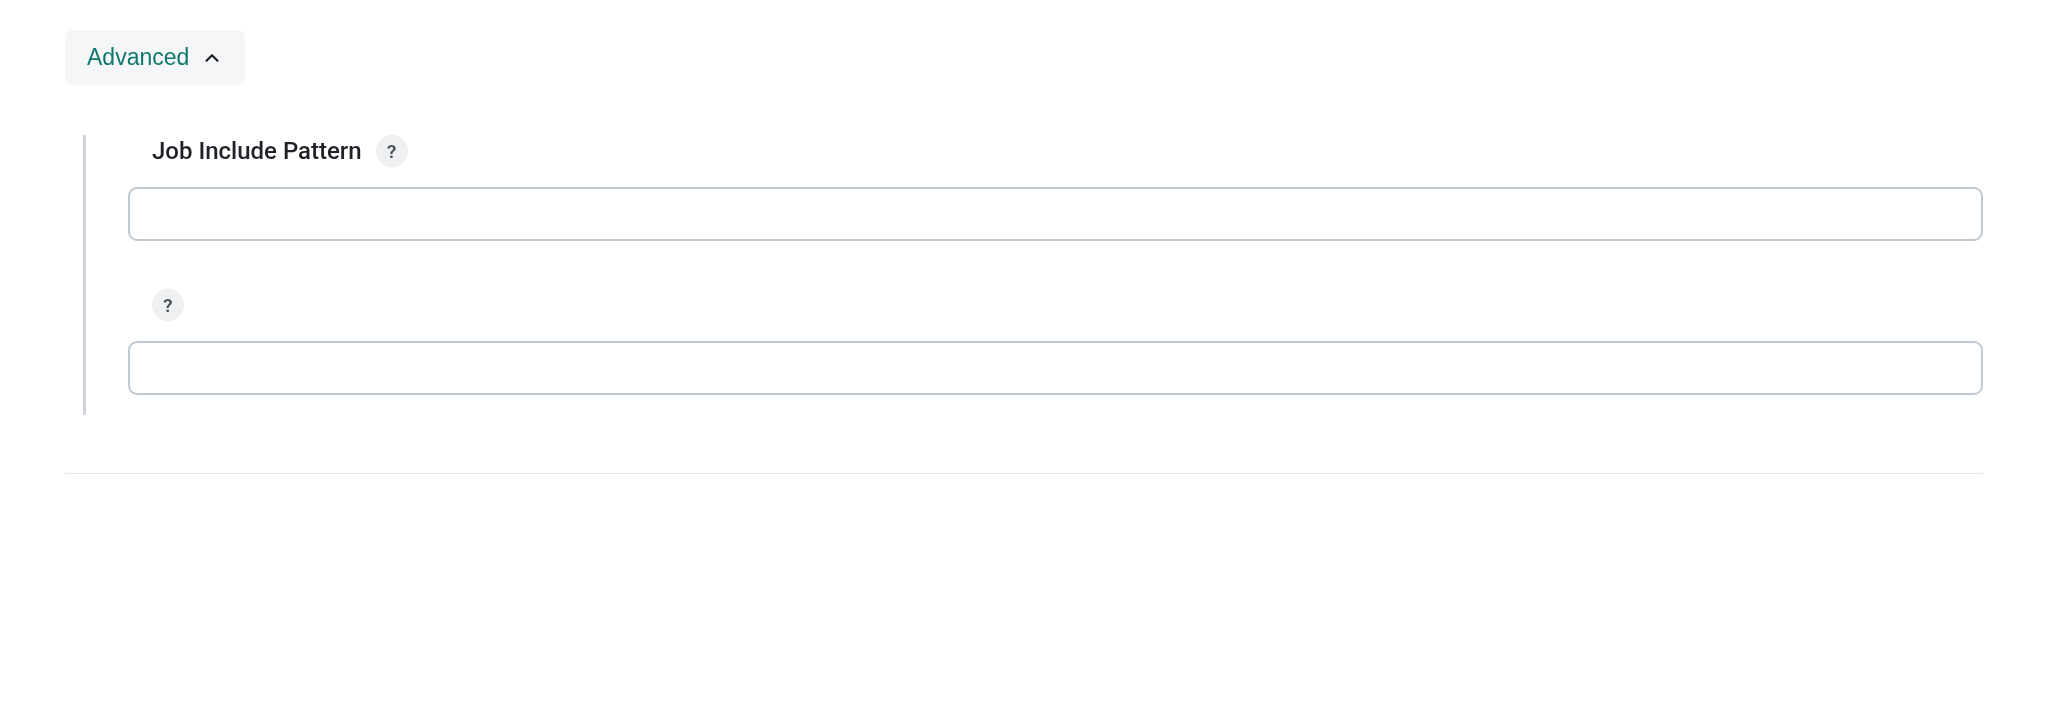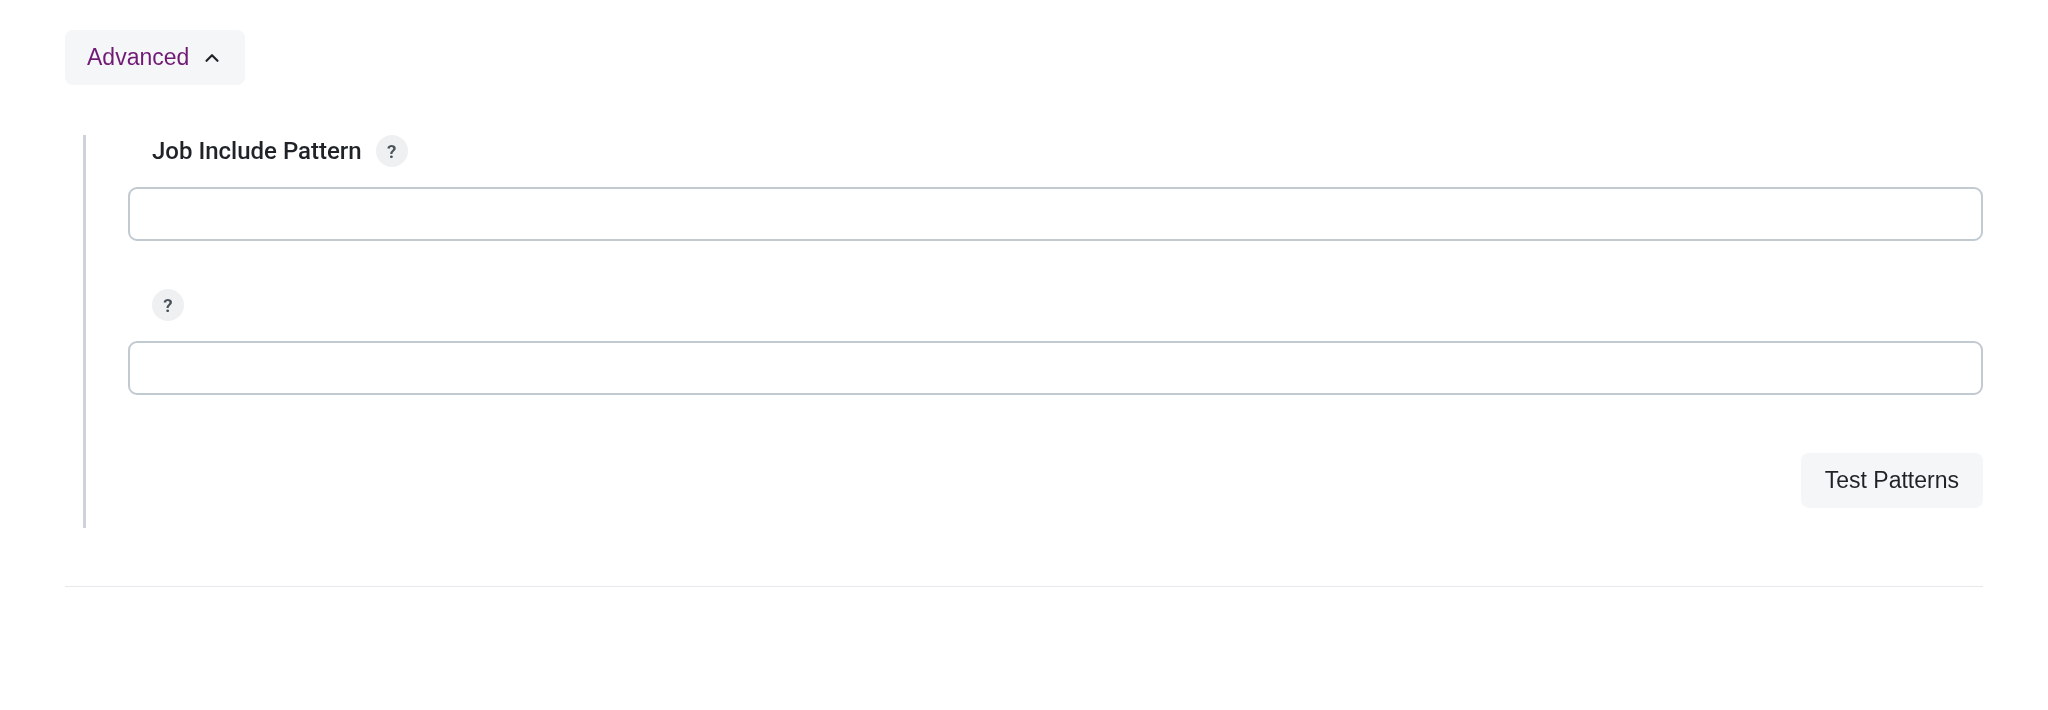--- a/index.html
+++ b/index.html
@@ -17,21 +17,21 @@
   .toggle-button {
     display: inline-flex;
     align-items: center;
     gap: 12px;
     background: #f5f6f7;
     border: none;
     border-radius: 8px;
     padding: 14px 22px;
     font-size: 23px;
     font-weight: 400;
-    color: #701a75;
+    color: #0f766e;
     cursor: pointer;
   }
   .chevron-icon svg {
     display: block;
   }
   .panel {
     margin-top: 50px;
     margin-left: 18px;
     border-left: 3px solid #cdd3d8;
     padding-left: 42px;
@@ -125,22 +125,19 @@
     <input type="text" class="text-input" value="" style="">
   </div>
 
   <div class="field">
     <div class="label-row">
       <span class="help-icon">?</span>
     </div>
     <input type="text" class="text-input" value="" style="">
   </div>
 
-  <div class="action-row">
-    <button class="action-button">Test Patterns</button>
-  </div>
 
 </div>
 
 <hr class="divider">
 
 
 
 
 </body></html>

